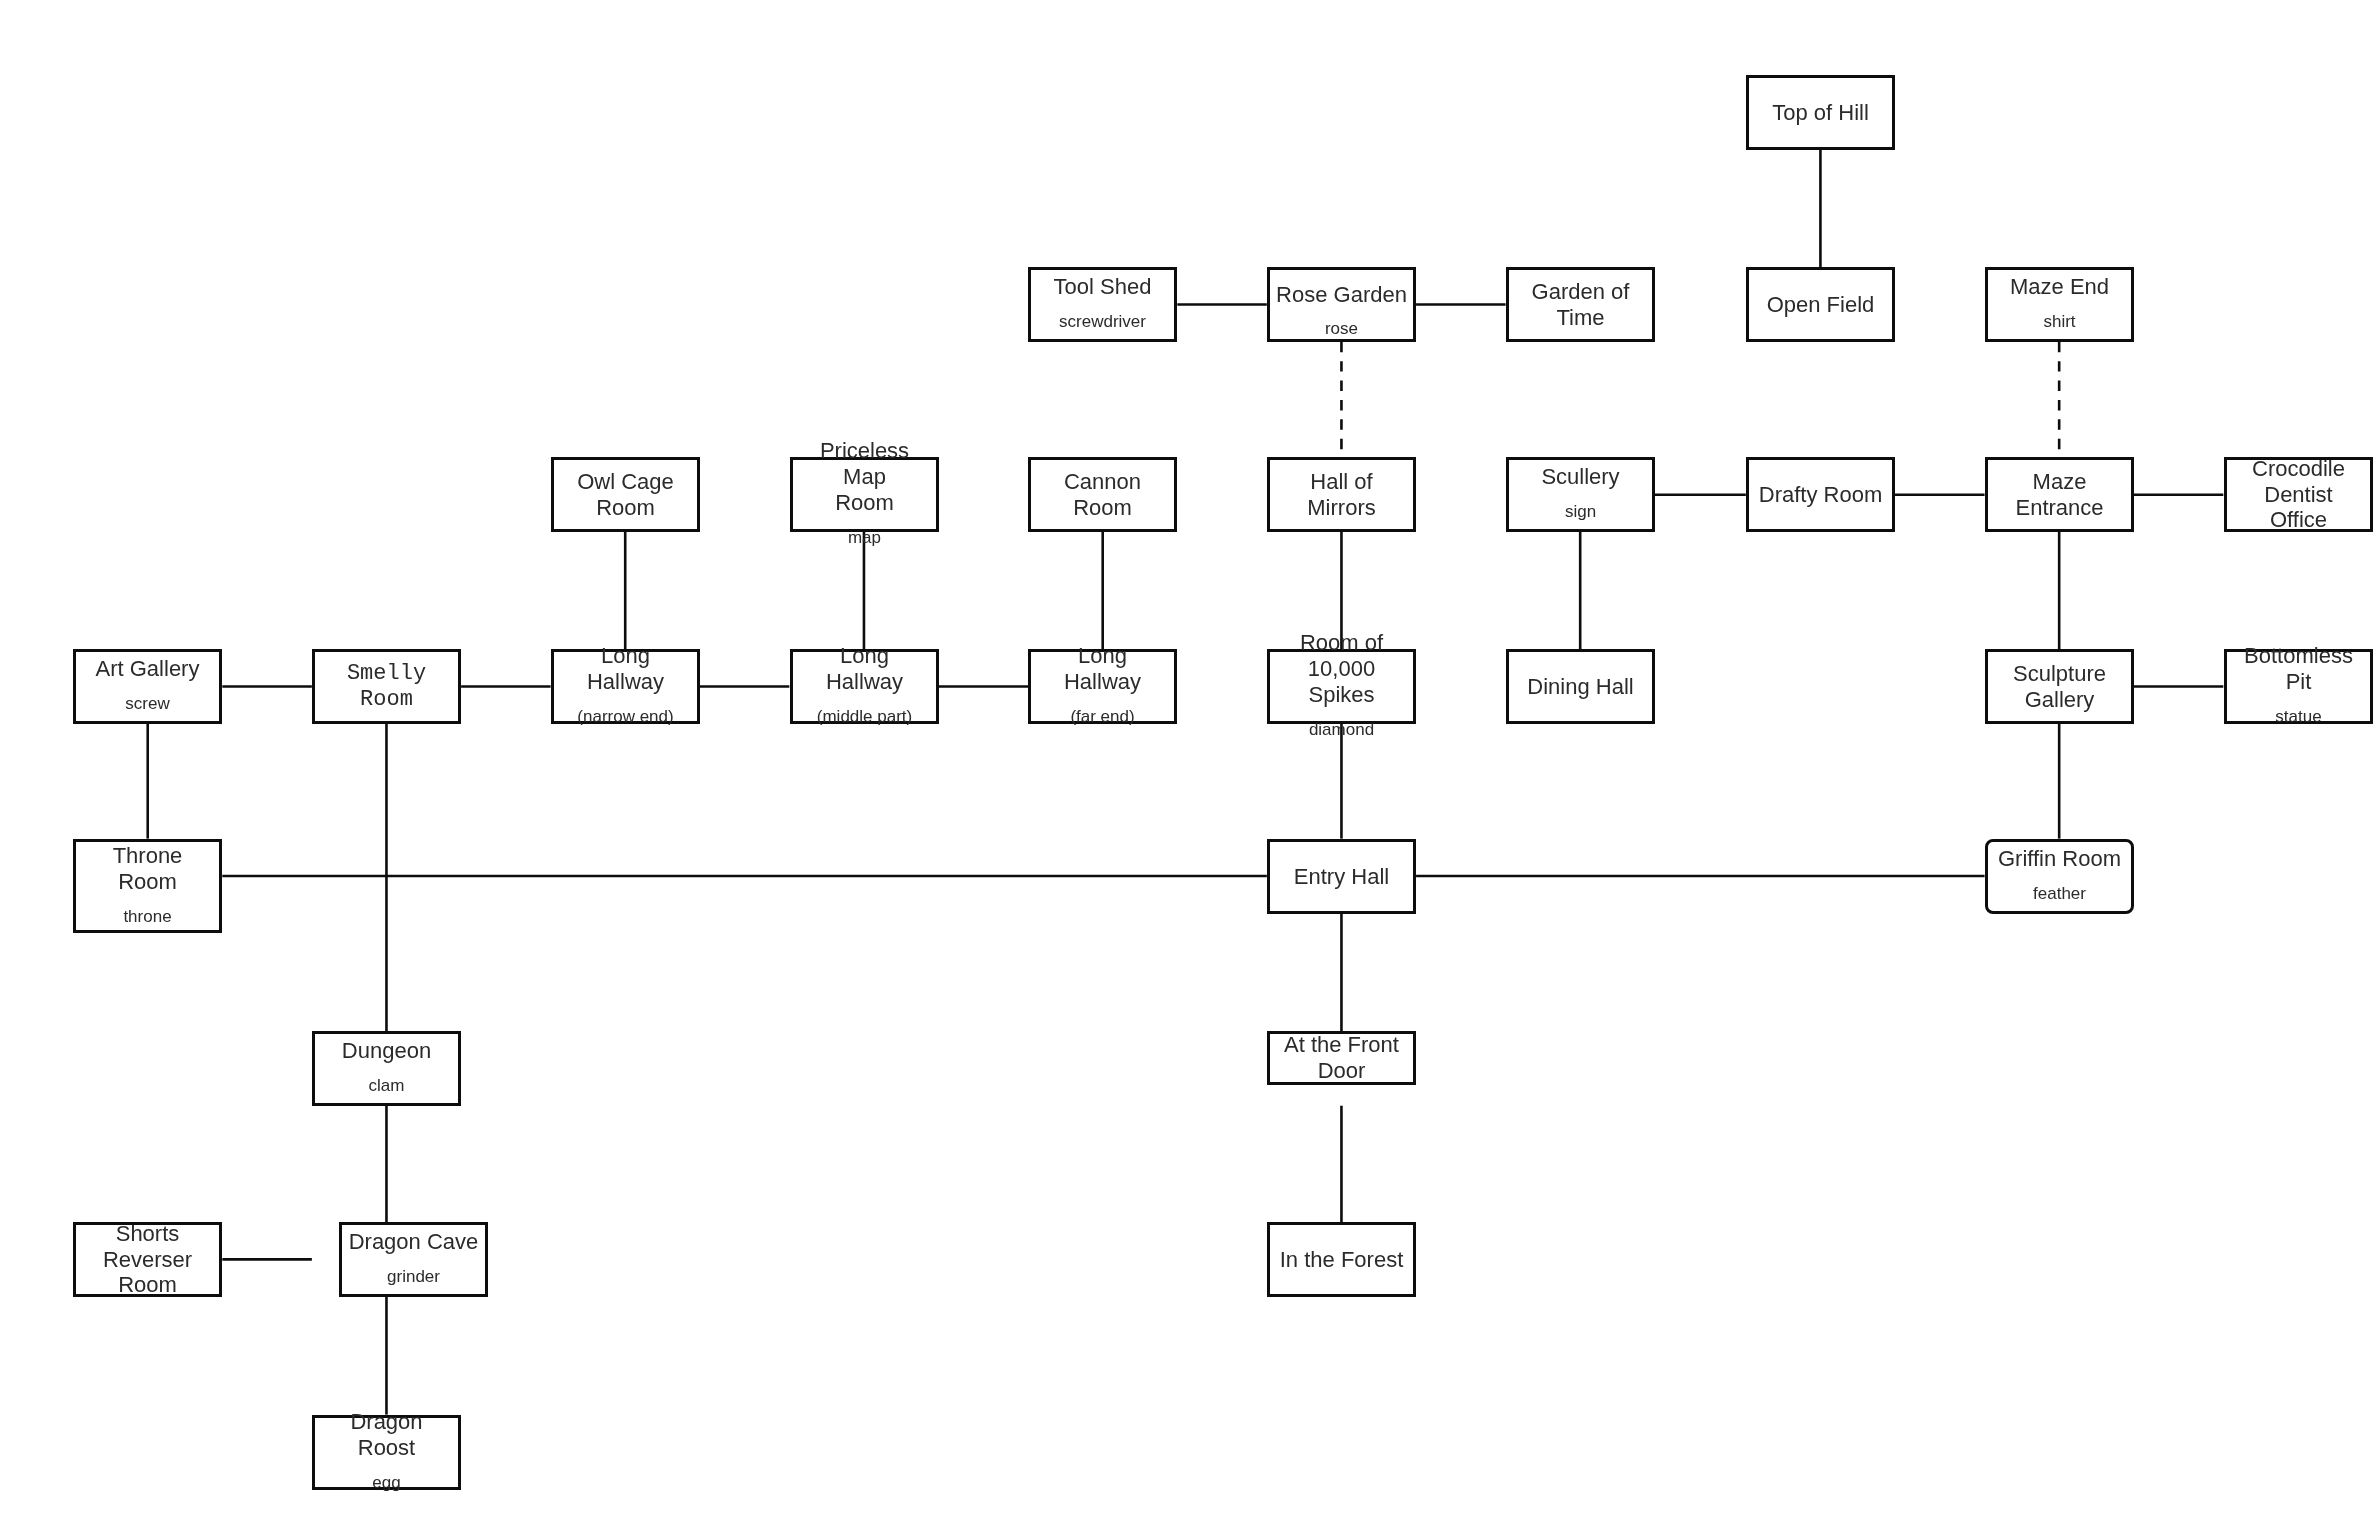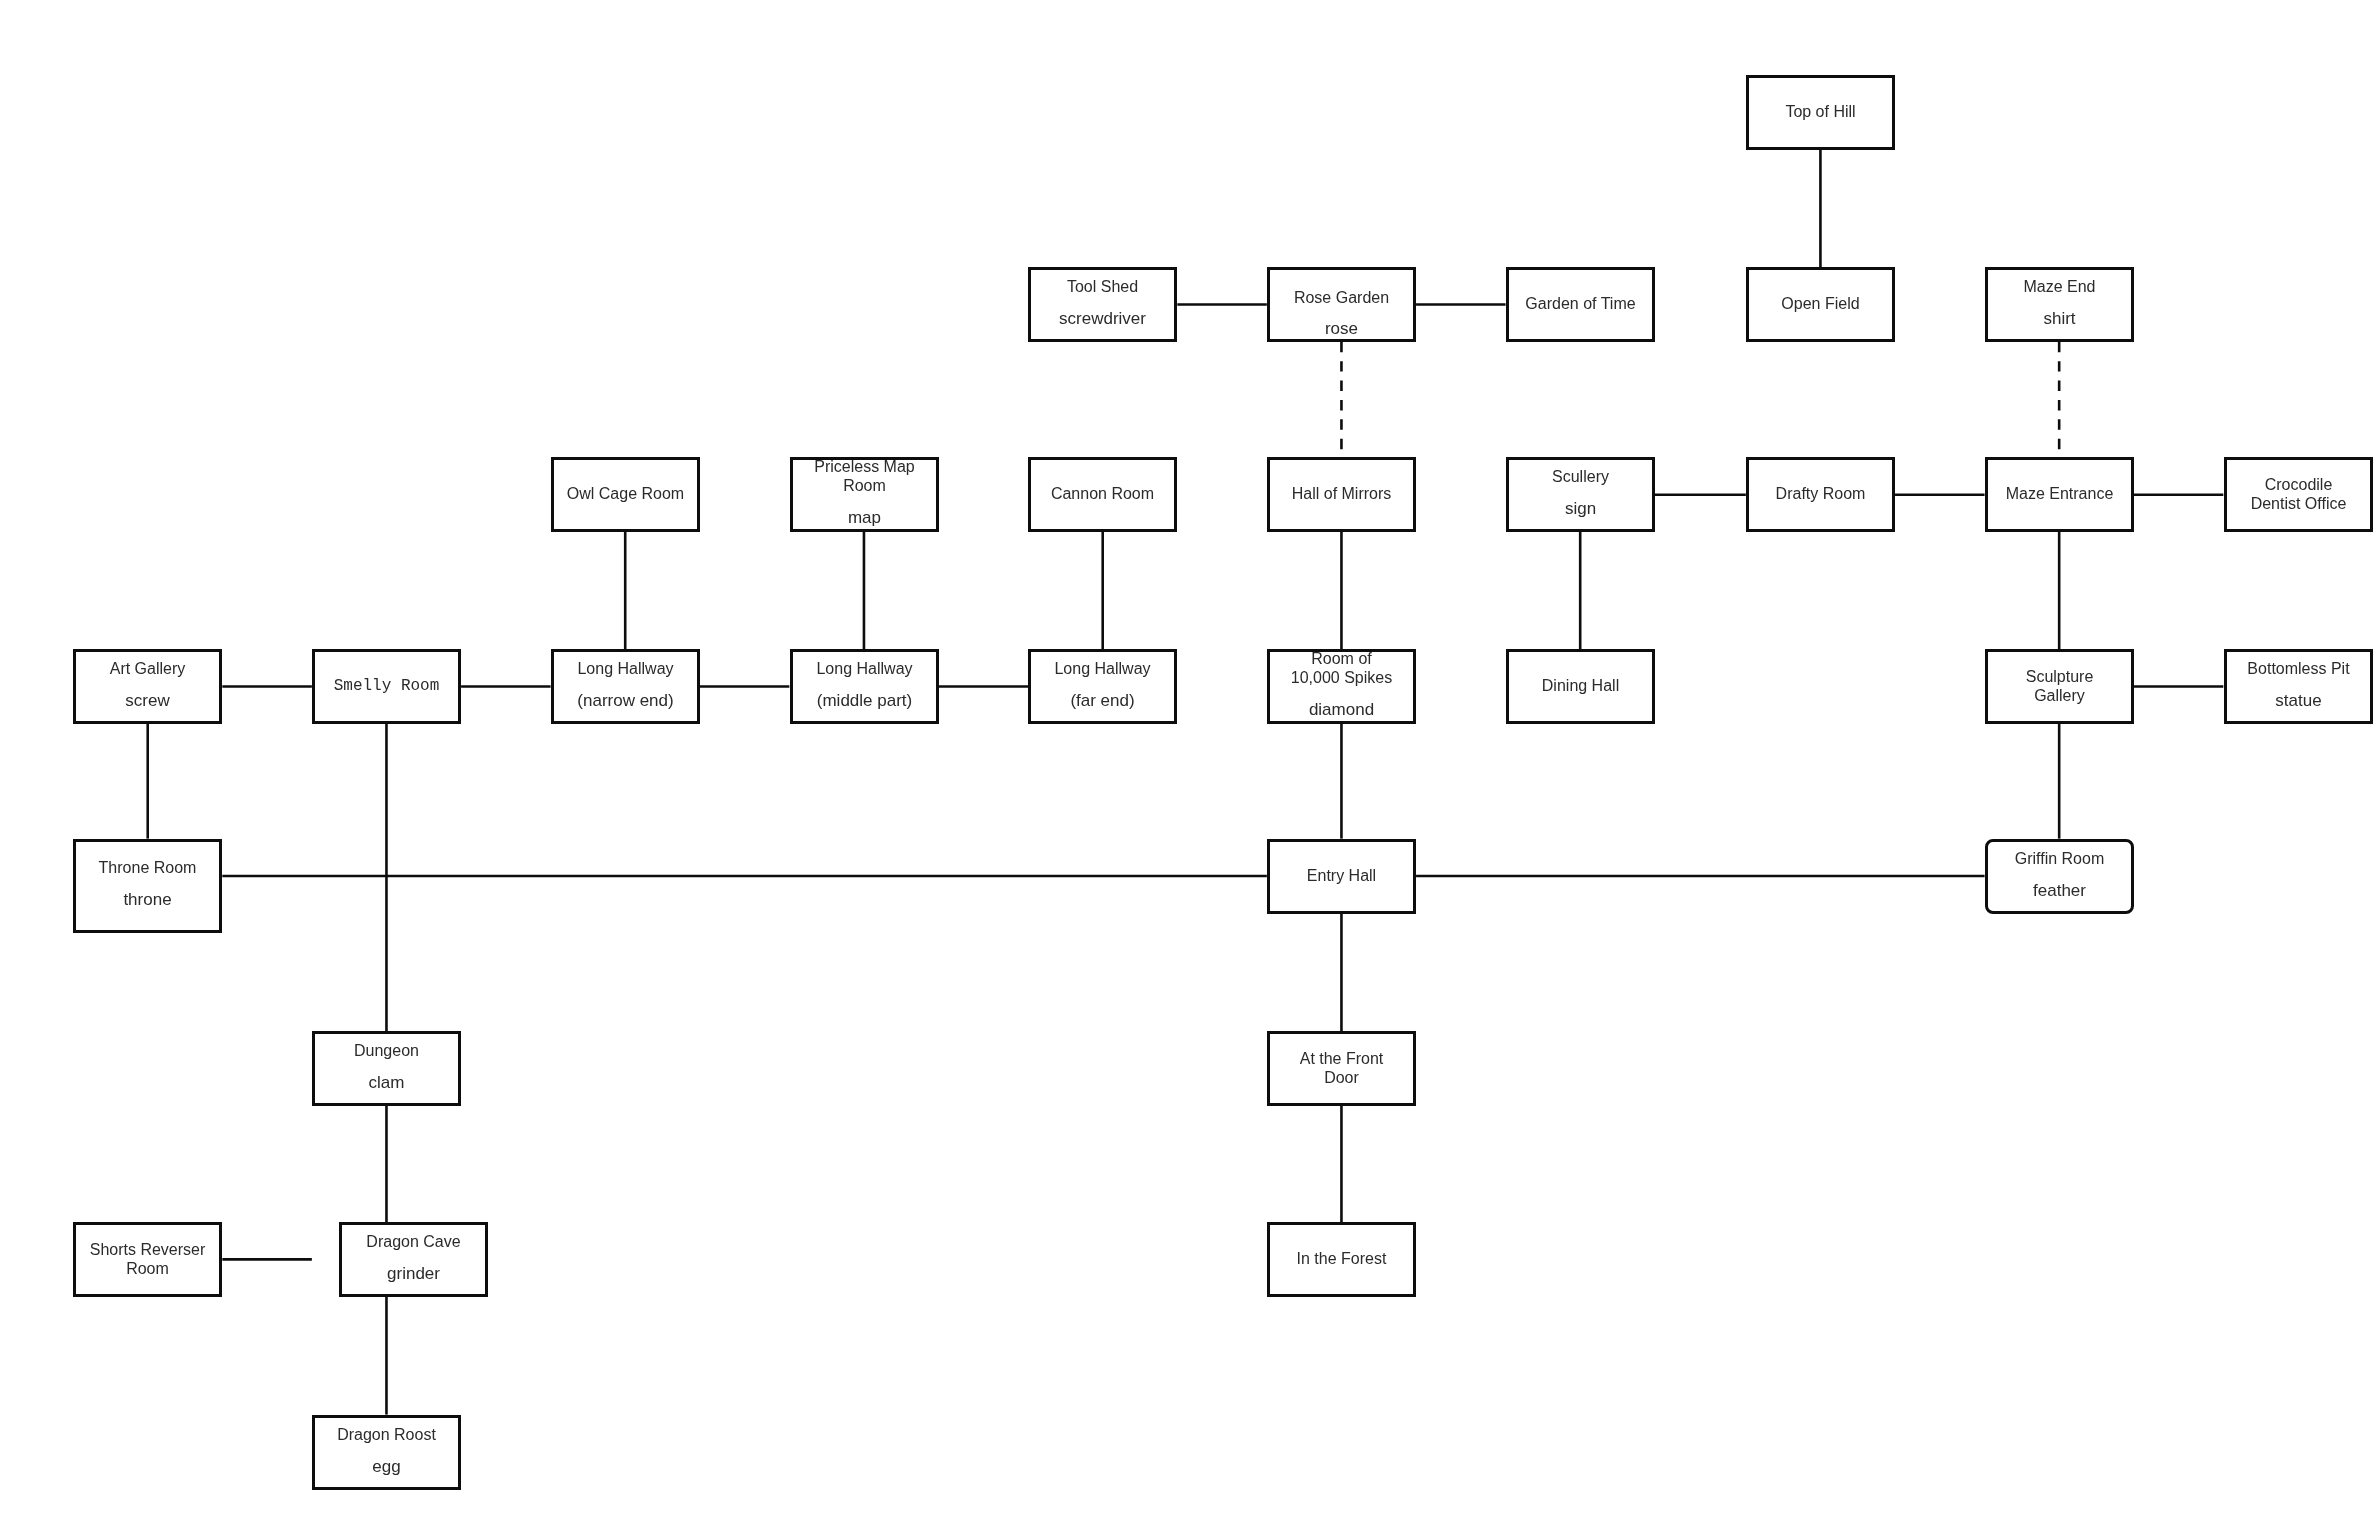--- a/index.html
+++ b/index.html
@@ -28,21 +28,21 @@
     background: #ffffff;
     border: 3.7px solid #0d0d0d;
     display: flex;
     flex-direction: column;
     align-items: center;
     justify-content: center;
     text-align: center;
     z-index: 5;
   }
   .node-title {
-    font-size: 16px;
+    font-size: 22px;
     line-height: 1.18;
     color: #2b2b2b;
     padding: 0 6px;
     white-space: pre-line;
   }
   .node-item {
     font-size: 17px;
     line-height: 1.15;
     color: #2b2b2b;
     margin-top: 12px;
@@ -180,21 +180,21 @@
         <div class="node-title">Entry Hall</div>
       </div>
       <div class="node has-item" style="left: 1985px; top: 839px; width: 149px; height: 75px; border-radius: 8px;">
         <div class="node-title">Griffin Room</div>
         <div class="node-item">feather</div>
       </div>
       <div class="node has-item" style="left: 312px; top: 1031px; width: 149px; height: 75px;">
         <div class="node-title">Dungeon</div>
         <div class="node-item">clam</div>
       </div>
-      <div class="node" style="left: 1267px; top: 1031px; width: 149px; height: 75px;">
+      <div class="node" style="left: 1267px; top: 1031px; width: 149px; height: 54px;">
         <div class="node-title">At the Front
 Door</div>
       </div>
       <div class="node" style="left: 73px; top: 1222px; width: 149px; height: 75px;">
         <div class="node-title">Shorts Reverser
 Room</div>
       </div>
       <div class="node has-item" style="left: 312px; top: 1222px; width: 149px; height: 75px; margin-left: 27px;">
         <div class="node-title">Dragon Cave</div>
         <div class="node-item">grinder</div>

